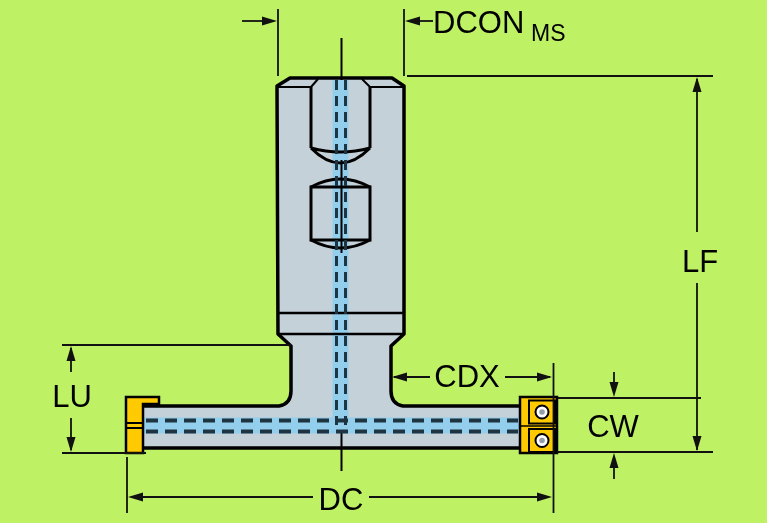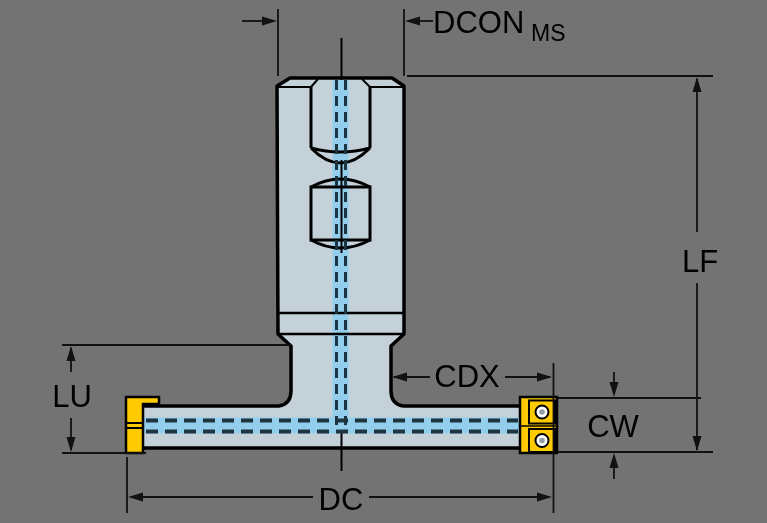--- a/index.html
+++ b/index.html
@@ -1,16 +1,16 @@
 <!DOCTYPE html>
 <html><head>
 <meta charset="utf-8">
 <style>
   html,body{margin:0;padding:0;background:#fff;}
-  .stage{width:767px;height:523px;background:#737373;position:relative;overflow:hidden;}
+  .stage{width:767px;height:523px;background:#bef264;position:relative;overflow:hidden;}
   svg{display:block;}
   text{font-family:"Liberation Sans","DejaVu Sans",sans-serif;fill:#000;}
   .dim-label{font-size:31px;}
   .dim-sub{font-size:23px;}
 </style>
 </head>
 <body>
 
 <div class="stage">
 <svg width="767" height="523" viewBox="0 0 767 523">

